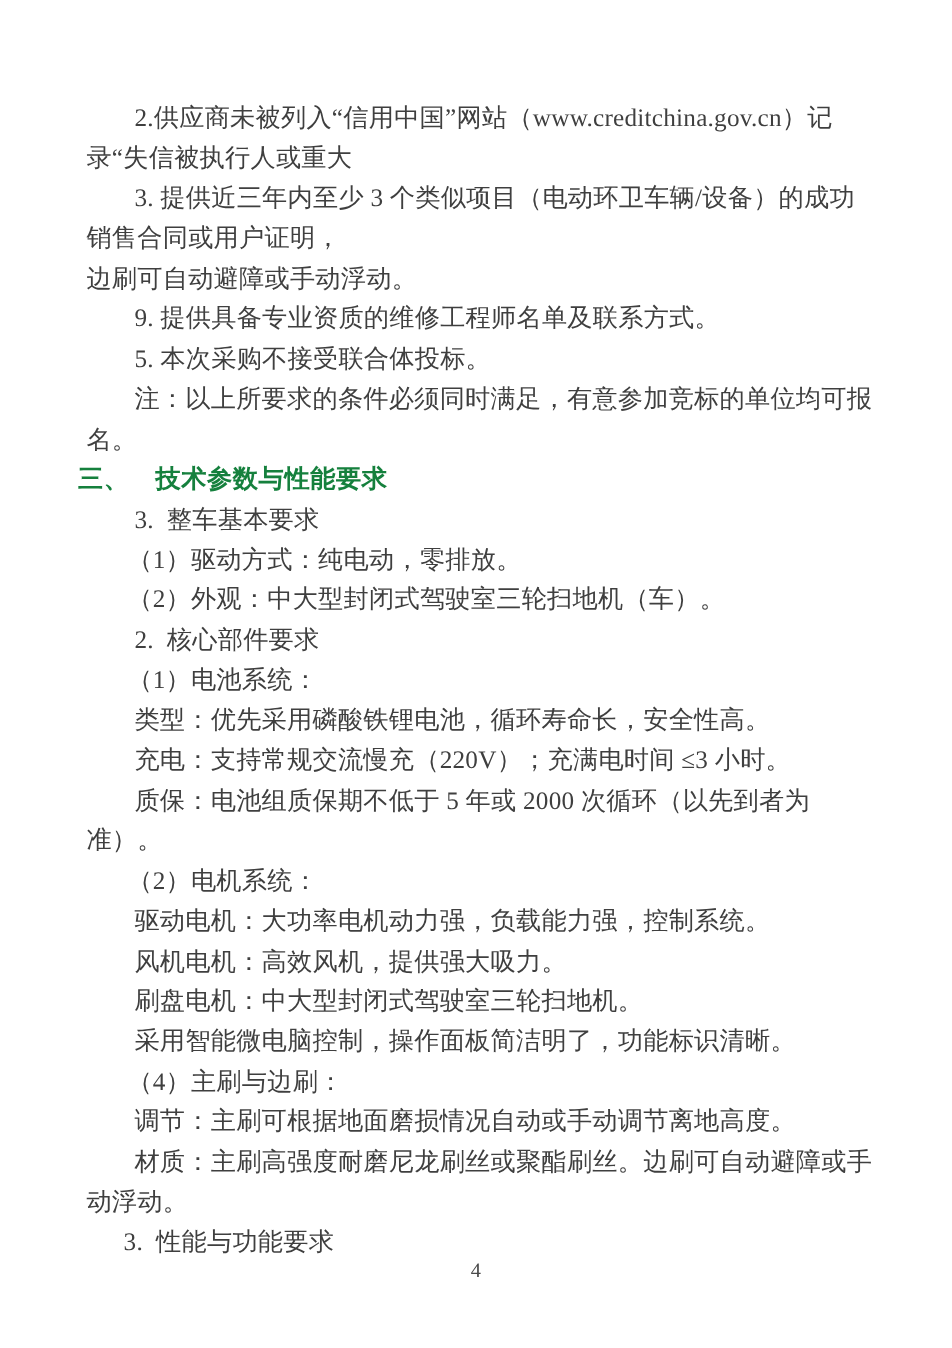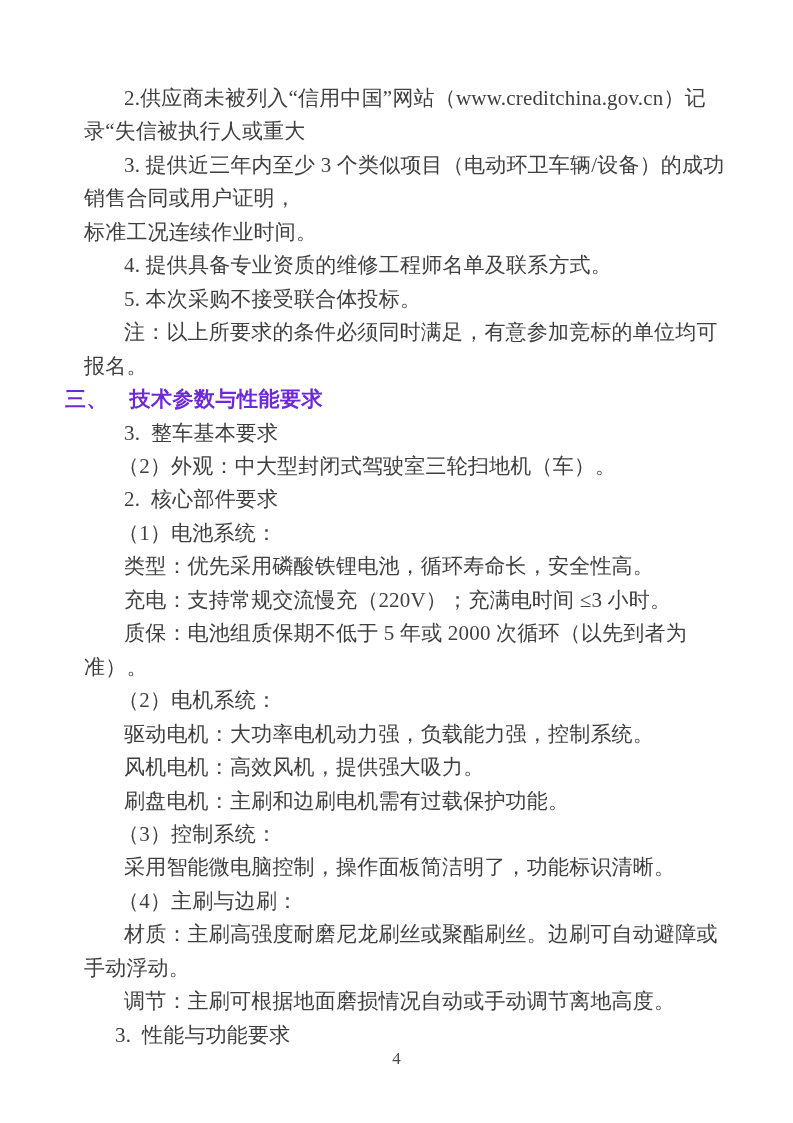--- a/index.html
+++ b/index.html
@@ -18,65 +18,64 @@
     position:absolute;
     top:82px;left:72px;right:63px;
     font-size:21px;
     line-height:33.45px;
     color:#3f3f3f;
     letter-spacing:0.2px;
   }
   .ln{
     white-space:pre-wrap;
     text-align:left;
-    margin-left:12px;
   }
   .ind-none{text-indent:0;}
   .ind-medium{text-indent:31px;}
   .ind-paren{text-indent:34px;}
   .ind-standard{text-indent:40px;}
   .heading{
     font-weight:bold;
-    color:#6d28d9;
+    color:#15803d;
     margin-left:-7px;
     letter-spacing:0.5px;
   }
   .pagenum{
     position:absolute;
     top:1049px;left:0;
     width:100%;
     text-align:center;
     font-size:17px;
     color:#4a4a4a;
   }
 </style>
 </head>
 <body>
 
 <div class="page">
   <div class="doc">
       <div class="ln ind-standard">2.供应商未被列入“信用中国”网站（www.creditchina.gov.cn）记录“失信被执行人或重大</div>
       <div class="ln ind-standard">3. 提供近三年内至少 3 个类似项目（电动环卫车辆/设备）的成功销售合同或用户证明，</div>
-      <div class="ln ind-none">标准工况连续作业时间。</div>
-      <div class="ln ind-standard">4. 提供具备专业资质的维修工程师名单及联系方式。</div>
+      <div class="ln ind-none">边刷可自动避障或手动浮动。</div>
+      <div class="ln ind-standard">9. 提供具备专业资质的维修工程师名单及联系方式。</div>
       <div class="ln ind-standard">5. 本次采购不接受联合体投标。</div>
       <div class="ln ind-standard">注：以上所要求的条件必须同时满足，有意参加竞标的单位均可报名。</div>
       <div class="ln ind-none heading">三、　技术参数与性能要求</div>
       <div class="ln ind-standard">3.  整车基本要求</div>
+      <div class="ln ind-paren">（1）驱动方式：纯电动，零排放。</div>
       <div class="ln ind-paren">（2）外观：中大型封闭式驾驶室三轮扫地机（车）。</div>
       <div class="ln ind-standard">2.  核心部件要求</div>
       <div class="ln ind-paren">（1）电池系统：</div>
       <div class="ln ind-standard">类型：优先采用磷酸铁锂电池，循环寿命长，安全性高。</div>
       <div class="ln ind-standard">充电：支持常规交流慢充（220V）；充满电时间 ≤3 小时。</div>
       <div class="ln ind-standard">质保：电池组质保期不低于 5 年或 2000 次循环（以先到者为准）。</div>
       <div class="ln ind-paren">（2）电机系统：</div>
       <div class="ln ind-standard">驱动电机：大功率电机动力强，负载能力强，控制系统。</div>
       <div class="ln ind-standard">风机电机：高效风机，提供强大吸力。</div>
-      <div class="ln ind-standard">刷盘电机：主刷和边刷电机需有过载保护功能。</div>
-      <div class="ln ind-paren">（3）控制系统：</div>
+      <div class="ln ind-standard">刷盘电机：中大型封闭式驾驶室三轮扫地机。</div>
       <div class="ln ind-standard">采用智能微电脑控制，操作面板简洁明了，功能标识清晰。</div>
       <div class="ln ind-paren">（4）主刷与边刷：</div>
+      <div class="ln ind-standard">调节：主刷可根据地面磨损情况自动或手动调节离地高度。</div>
       <div class="ln ind-standard">材质：主刷高强度耐磨尼龙刷丝或聚酯刷丝。边刷可自动避障或手动浮动。</div>
-      <div class="ln ind-standard">调节：主刷可根据地面磨损情况自动或手动调节离地高度。</div>
       <div class="ln ind-medium">3.  性能与功能要求</div>
     </div>
   <div class="pagenum">4</div>
 </div>
 
 </body></html>

